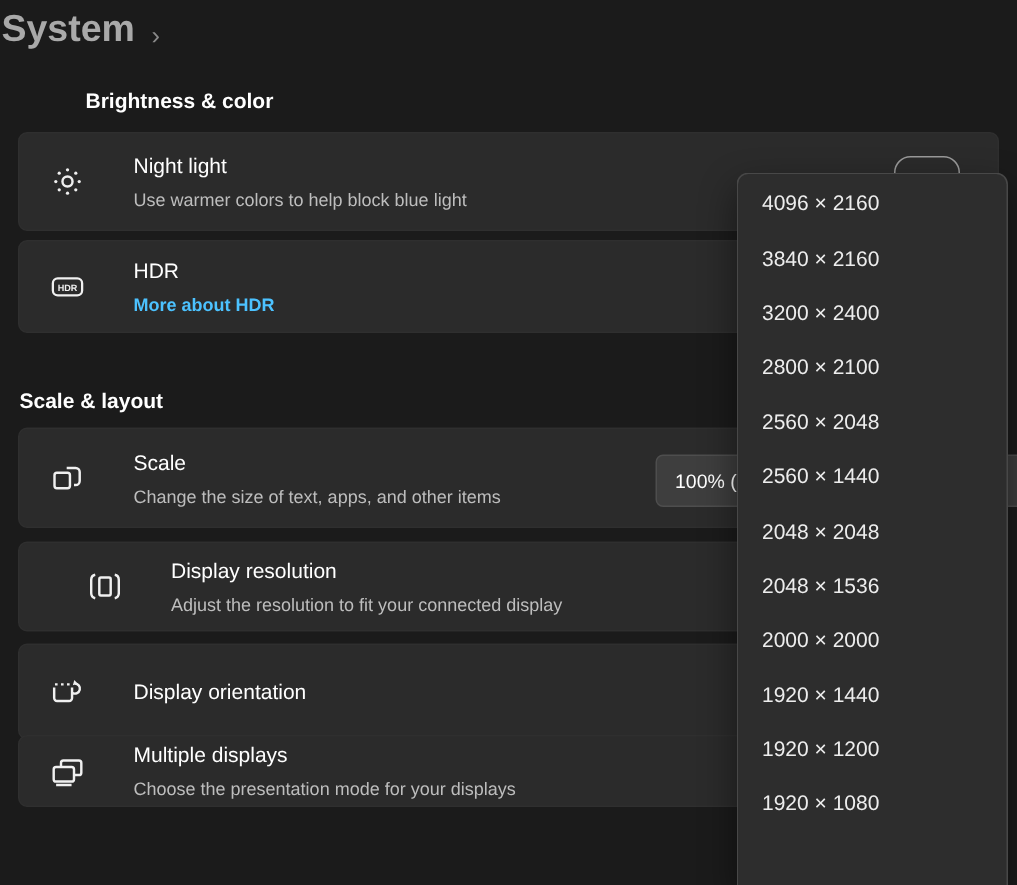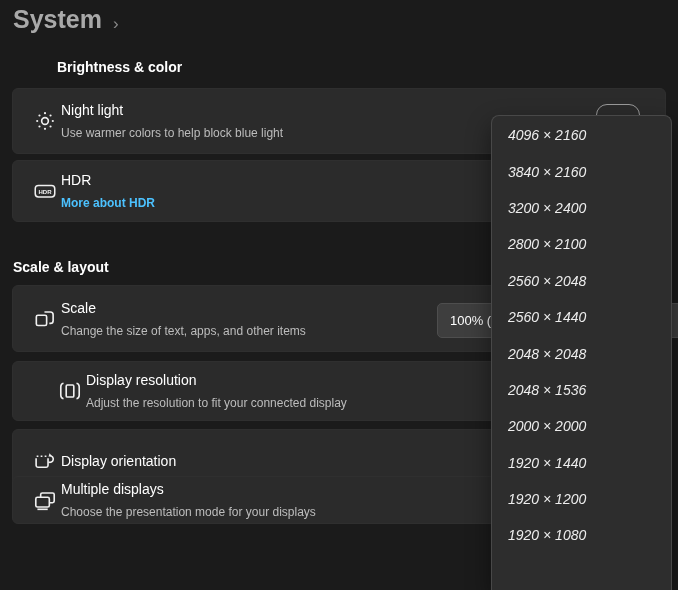--- a/index.html
+++ b/index.html
@@ -4,44 +4,44 @@
 <style>
   * { margin:0; padding:0; box-sizing:border-box; }
   html,body { width:678px; height:590px; }
   body {
     background:#1b1b1b;
     font-family:"Liberation Sans", sans-serif;
     color:#fff;
     position:relative;
     overflow:hidden;
   }
-  .breadcrumb { position:absolute; left:13px; top:5px; display:flex; align-items:flex-end; }
+  .breadcrumb { position:absolute; left:1px; top:5px; display:flex; align-items:flex-end; }
   .crumb-parent { font-size:25px; font-weight:600; color:#a9a9a9; }
   .crumb-sep { font-size:17px; color:#8a8a8a; margin:0 11px; padding-top:2px; }
   .crumb-current { font-size:25px; font-weight:700; color:#ffffff; }
 
   .section-header { position:absolute; left:13px; font-size:14px; font-weight:700; color:#ffffff; }
   #sec-brightness { top:59px;margin-left:44px; }
   #sec-scale { top:259px; }
 
   .card {
     position:absolute; left:12px; width:654px;
     background:#2b2b2b; border:1px solid #2f2f2f; border-radius:6px;
     display:flex; align-items:center; z-index:0;
   }
   #card-night-light { top:88px;  height:66px; }
   #card-hdr        { top:160px; height:62px; }
   #card-scale      { top:285px; height:67px; }
   #card-resolution { top:361px; height:60px;padding-left:25px; }
   #card-orientation{ top:429px; height:64px;text-align:right; }
-  #card-multiple   { top:476px; height:48px; }
+  #card-multiple   { top:490px; height:48px; }
 
   .card .icon-box { width:26px; margin-left:19px; flex:none; display:flex; align-items:center; justify-content:center; }
   .card .icon-box svg { display:block; }
-  .card .text-box { margin-left:3px; display:flex; flex-direction:column; gap:8px; }
+  .card .text-box { margin-left:31px; display:flex; flex-direction:column; gap:8px; }
   .card-title { font-size:14px; color:#ffffff; line-height:16px; }
   .card-subtitle { font-size:12px; color:#bdbdbd; line-height:14px; }
   .card-link { font-size:12px; font-weight:700; color:#4cc2ff; line-height:14px; cursor:pointer; }
 
   .scale-value-box {
     position:absolute; left:437px; top:303px; width:250px; height:35px;
     background:#3e3e3e; border:1px solid #4e4e4e; border-radius:5px;
     display:flex; align-items:center; padding-left:12px;
     font-size:13px; color:#ffffff; z-index:1; overflow:hidden; white-space:nowrap;
   }
@@ -54,21 +54,21 @@
   .dropdown {
     position:absolute; left:491px; top:115px; width:181px; height:475px;
     background:#2d2d2d; border:1px solid #484848; border-bottom:none;
     border-radius:8px 8px 0 0;
     box-shadow:0 10px 24px rgba(0,0,0,.45);
     z-index:10; overflow:hidden;
     display:flex; flex-direction:column; padding-top:1px;
   }
   .dd-item {
     height:36.4px; flex:none; display:flex; align-items:center;
-    padding-left:16px; font-size:14px; color:#ededed; cursor:pointer;font-style:italic;
+    padding-left:16px; font-size:14px; color:#ededed; cursor:pointer;
   }
 </style>
 </head>
 <body>
 
 <div class="breadcrumb">
   <span class="crumb-parent">System</span>
   <span class="crumb-sep">›</span>
 </div>
 

